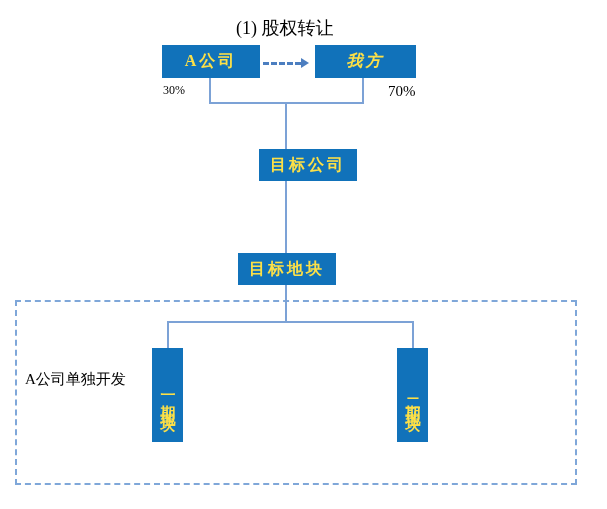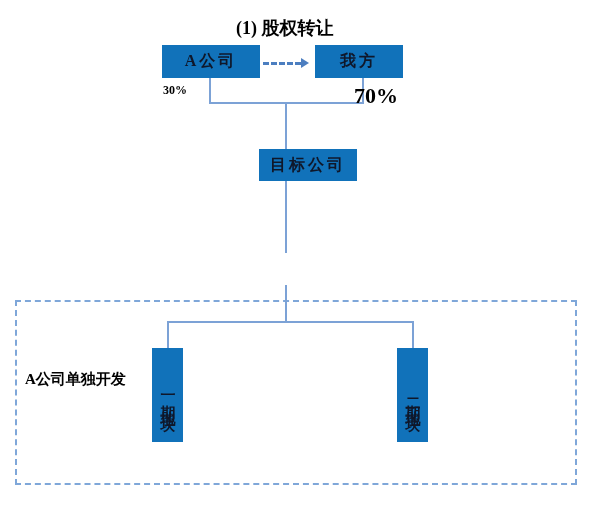--- a/index.html
+++ b/index.html
@@ -12,21 +12,21 @@
     position: relative;
     width: 607px;
     height: 509px;
     background: #ffffff;
     overflow: hidden;
   }
   
   .node {
     position: absolute;
     background: #1172ba;
-    color: #0f172a;
+    color: #fde047;
     font-weight: bold;
     font-size: 16px;
     letter-spacing: 3px;
     display: flex;
     align-items: center;
     justify-content: center;
     z-index: 3;
     box-sizing: border-box;
   }
   .node.vertical {
@@ -75,34 +75,34 @@
     width: 558px;
     height: 181px;
     border: 2px dashed #7fa7d9;
     z-index: 1;
     background: transparent;
   }
   
   .lbl {
     position: absolute;
     color: #000000;
-    font-weight: bold;
+    font-weight: normal;
     white-space: nowrap;
     z-index: 4;
     text-align: right;
   }
   .lbl.title      { left: 236px; top: 16px;  font-size: 18px; }
   .lbl.pct-left   { left: 163px; top: 83px;  font-size: 12px; }
-  .lbl.pct-right  { left: 354px; top: 83px;  font-size: 22px; }
+  .lbl.pct-right  { left: 388px; top: 83px;  font-size: 15px; }
   .lbl.red-note   { left: 443px; top: 263px; font-size: 16px; color: #ff0000; }
   .lbl.left-note  { left: 25px;  top: 370px; font-size: 15px; }
   .lbl.right-note { left: 433px; top: 373px; font-size: 15px; }
   
   #node-company-a     { left: 162px; top: 45px;  width: 98px;  height: 33px; }
-  #node-our-side      { left: 315px; top: 45px;  width: 88px; height: 33px; }
+  #node-our-side      { left: 315px; top: 45px;  width: 101px; height: 33px; font-style: italic; }
   #node-target-company{ left: 238px; top: 149px; width: 98px;  height: 32px; margin-left: 21px; }
   #node-target-plot   { left: 238px; top: 253px; width: 98px;  height: 32px; }
   #node-phase1        { left: 152px; top: 348px; width: 31px;  height: 94px; }
   #node-phase2        { left: 397px; top: 348px; width: 31px;  height: 94px; }
 </style>
 </head>
 <body>
 
 <div id="canvas">
 
@@ -122,20 +122,21 @@
 
   <div class="line v" style="left:209px; top:78px;  height:26px;"></div>
   <div class="line v" style="left:362px; top:78px;  height:26px;"></div>
   <div class="line h" style="left:209px; top:102px; width:155px;"></div>
   <div class="line v" style="left:285px; top:102px; height:47px;"></div>
 
   <div class="node" id="node-target-company">目标公司</div>
 
   <div class="line v" style="left:285px; top:181px; height:72px;"></div>
 
+  <div class="node" id="node-target-plot">目标地块</div>
 
 
   <div class="dashed-region"></div>
 
   <div class="line v" style="left:285px; top:285px; height:38px;"></div>
   <div class="line h" style="left:167px; top:321px; width:247px;"></div>
   <div class="line v" style="left:167px; top:321px; height:27px;"></div>
   <div class="line v" style="left:412px; top:321px; height:27px;"></div>
 
   <div class="node vertical" id="node-phase1">一期地块</div>

